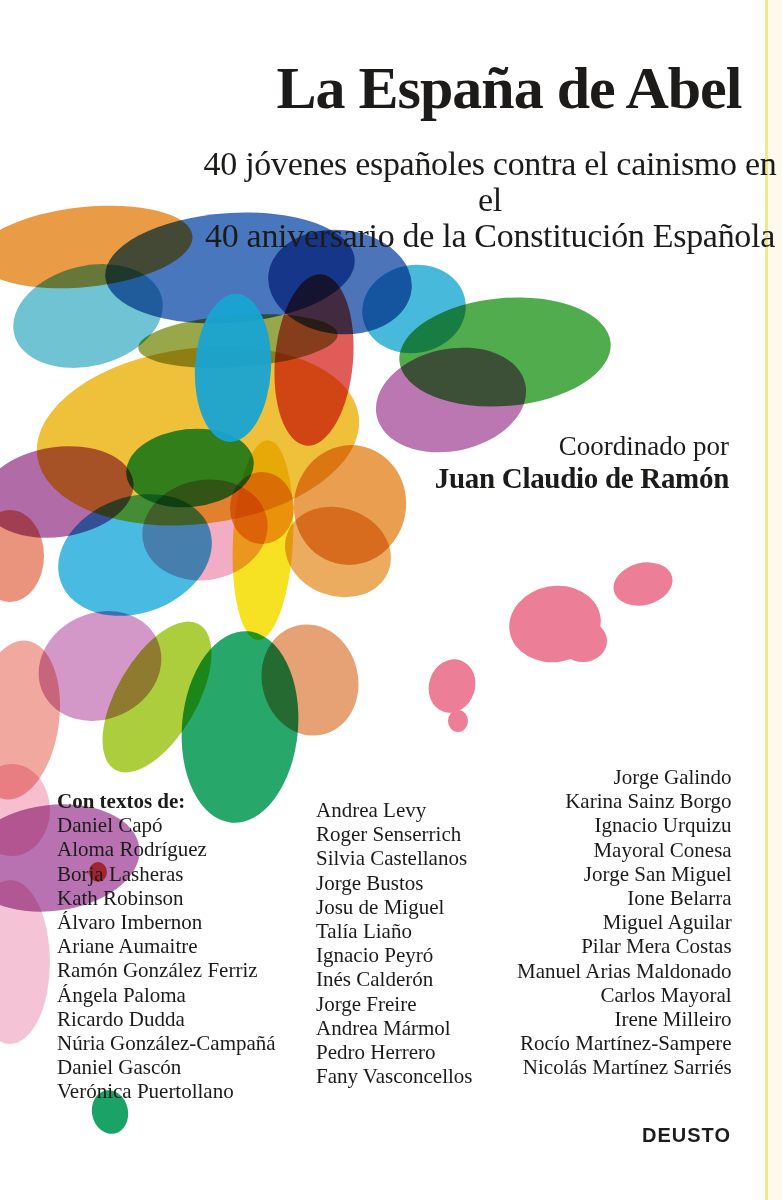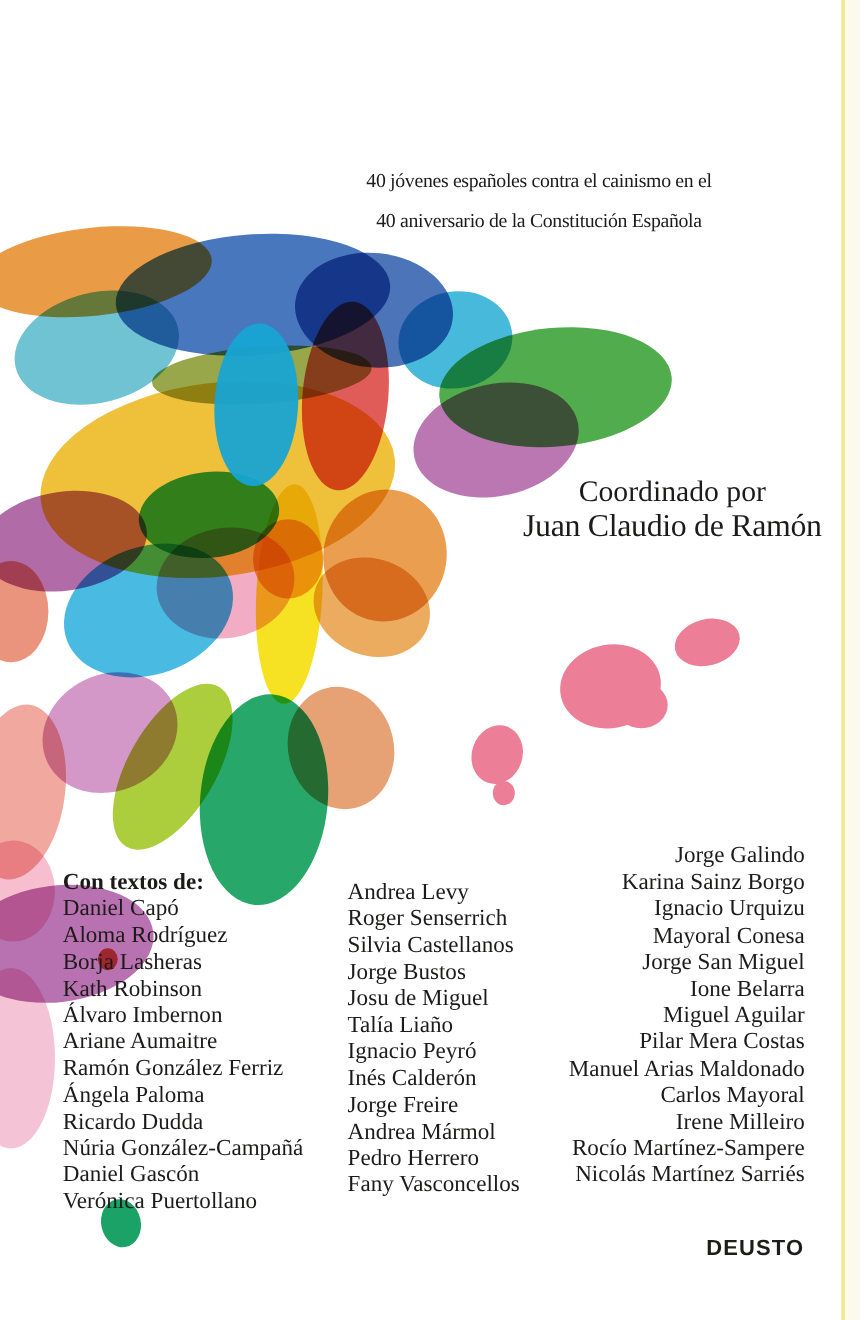--- a/index.html
+++ b/index.html
@@ -15,27 +15,27 @@
     background:var(--stripe-fill,#fbfaec);
     border-left:3px solid var(--stripe-line,#f0e88a);
   }
   .title{
     position:absolute;left:236px;top:56px;width:546px;
     text-align:center;font-weight:bold;font-size:60px;line-height:64px;
     letter-spacing:-1px;white-space:nowrap;
   }
   .subtitle{
     position:absolute;left:198px;top:146px;width:584px;
-    text-align:center;font-size:18px;line-height:36px;letter-spacing:-0.3px;
+    text-align:center;font-size:34px;line-height:36px;letter-spacing:-0.3px;
   }
   .coordinator{
-    position:absolute;right:35px;top:431px;text-align:center;line-height:31.5px;
+    position:absolute;right:53px;top:431px;text-align:right;line-height:31.5px;
   }
   .coordinator .label{font-size:27px;}
-  .coordinator .name{font-size:29px;font-weight:normal;letter-spacing:-0.3px;}
+  .coordinator .name{font-size:29px;font-weight:bold;letter-spacing:-0.3px;}
   .contributors{position:absolute;left:0;top:765px;width:782px;font-size:21px;line-height:24.2px;}
   .contributors .col{position:absolute;top:0;white-space:nowrap;}
   .col1{left:57px;margin-top:24px;}
   .col2{left:316px;margin-top:33px;}
   .col3{left:517px;text-align:right;}
   .contributors .heading{font-weight:bold;}
   .publisher{
     position:absolute;right:51px;top:1124px;
     font-family:"Liberation Sans","DejaVu Sans",sans-serif;
     font-weight:bold;font-size:20px;letter-spacing:1px;color:#1d1d1b;
@@ -80,20 +80,21 @@
       <ellipse cx="555" cy="624" rx="46" ry="38" fill="#ec7e98" fill-opacity="1" transform="rotate(-10 555 624)" style="mix-blend-mode: normal;"></ellipse>
       <ellipse cx="583" cy="641" rx="24" ry="21" fill="#ec7e98" fill-opacity="1" style="mix-blend-mode: normal;"></ellipse>
       <ellipse cx="643" cy="584" rx="30" ry="21" fill="#ec7e98" fill-opacity="1" transform="rotate(-14 643 584)" style="mix-blend-mode: normal;"></ellipse>
       <ellipse cx="452" cy="686" rx="23" ry="27" fill="#ec7e98" fill-opacity="1" transform="rotate(18 452 686)" style="mix-blend-mode: normal;"></ellipse>
       <ellipse cx="458" cy="721" rx="10" ry="11" fill="#ec7e98" fill-opacity="1" style="mix-blend-mode: normal;"></ellipse>
       <ellipse cx="110" cy="1112" rx="18" ry="22" fill="#1ba266" fill-opacity="1" transform="rotate(-12 110 1112)" style="mix-blend-mode: normal;"></ellipse>
     </svg>
 
   <div class="edge-stripe"></div>
 
+  <h1 class="title" style="margin:0;">La España de Abel</h1>
 
   <div class="subtitle">
     <div>40 jóvenes españoles contra el cainismo en el</div>
     <div>40 aniversario de la Constitución Española</div>
   </div>
 
   <div class="coordinator">
     <div class="label">Coordinado por</div>
     <div class="name">Juan Claudio de Ramón</div>
   </div>

